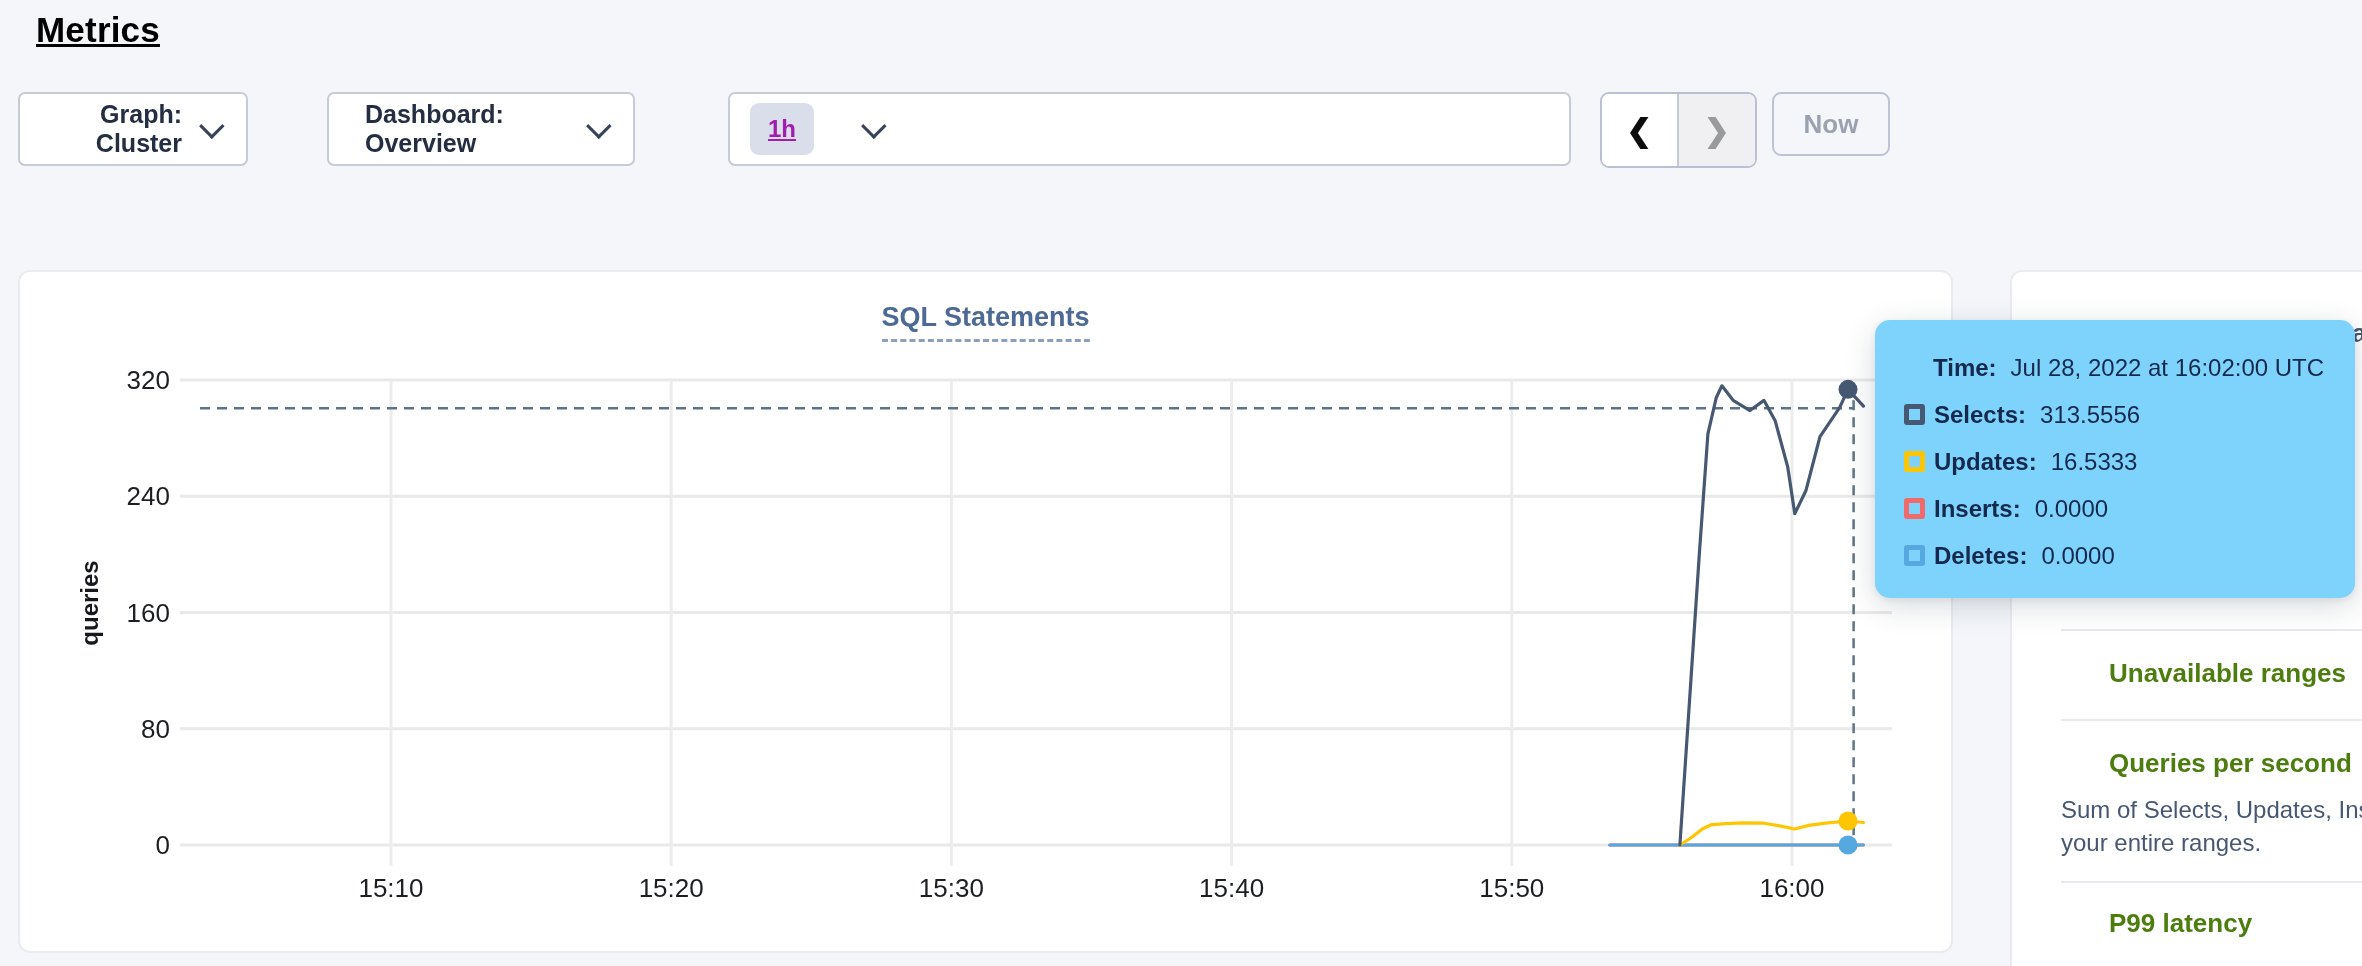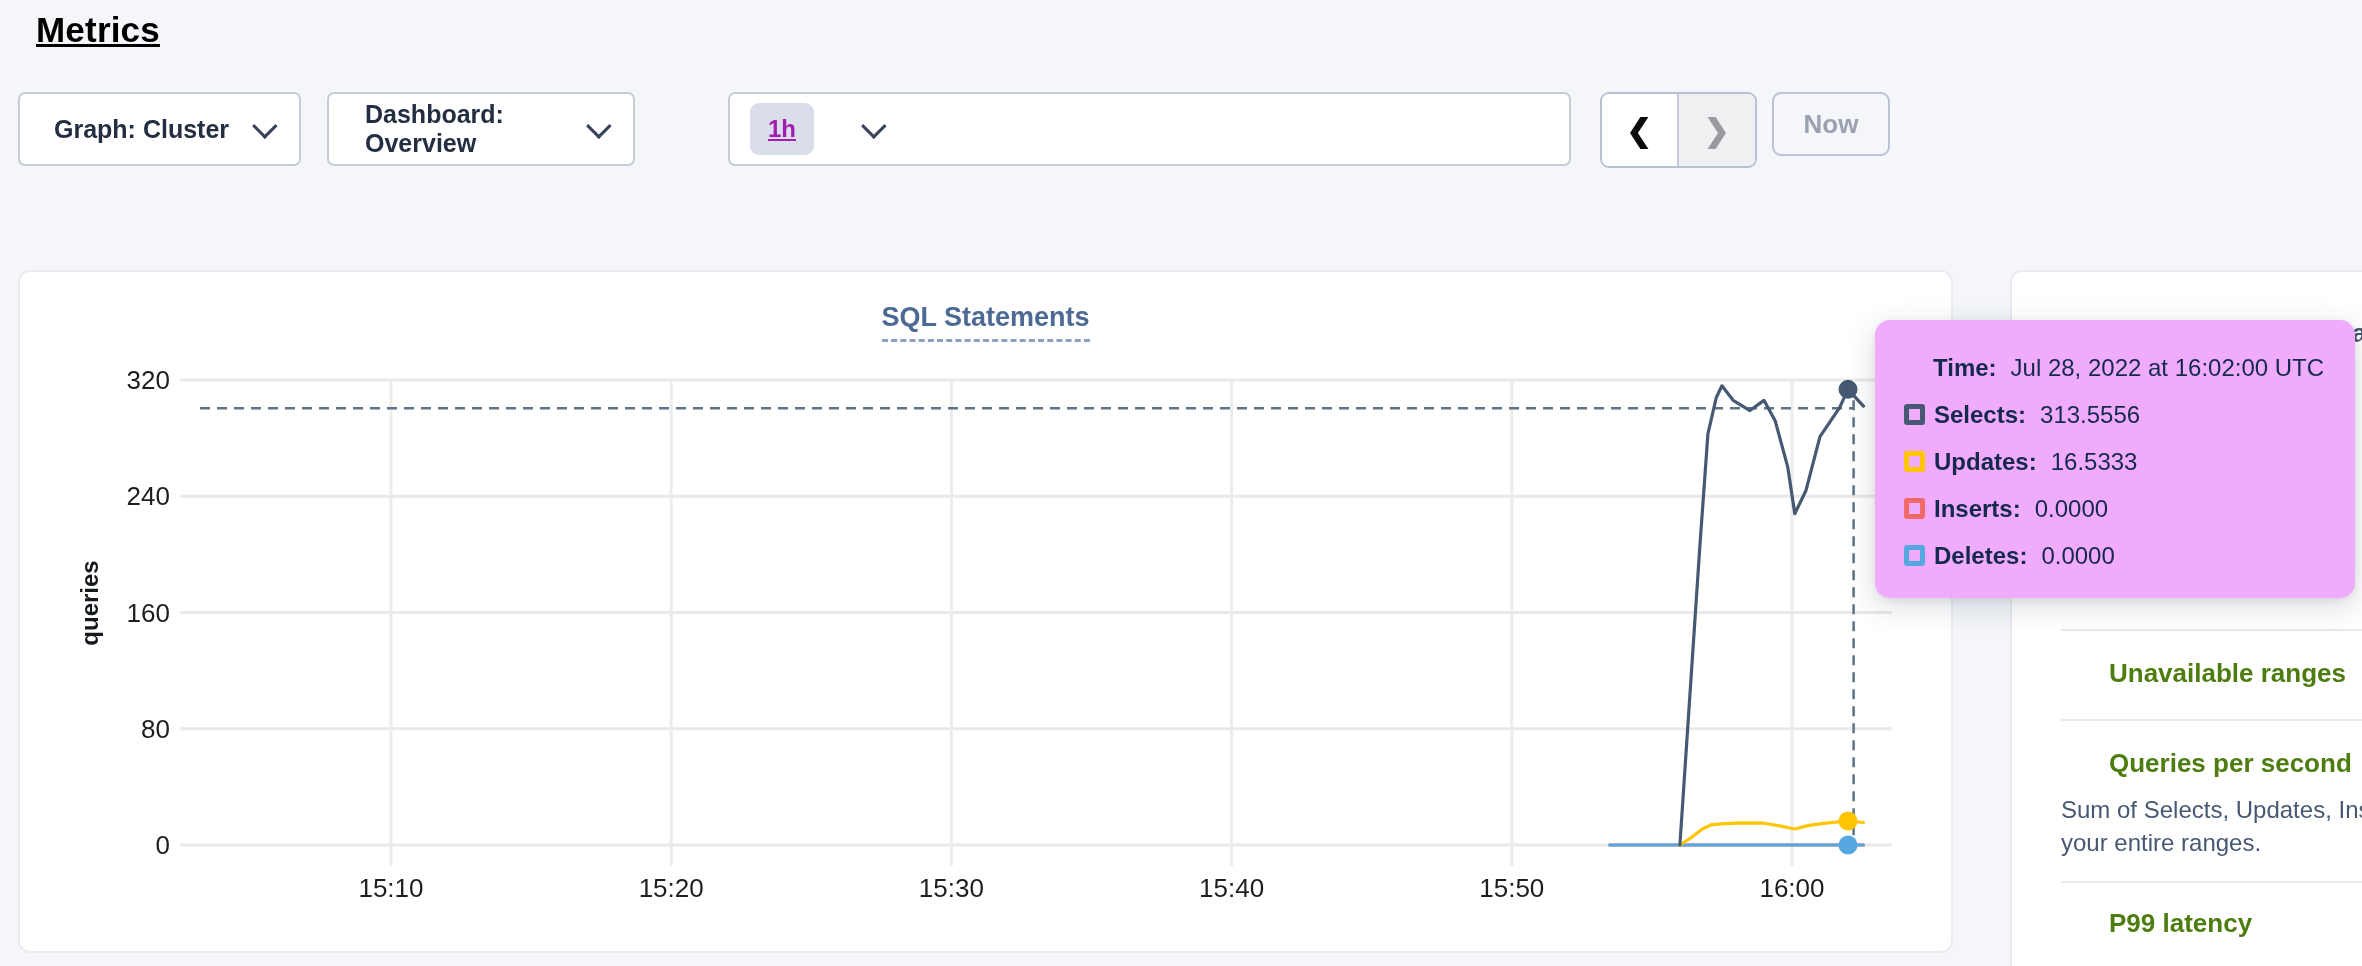--- a/index.html
+++ b/index.html
@@ -14,21 +14,21 @@
     position:absolute; left:36px; top:10px;
     font-size:35px; font-weight:600; color:#000000; letter-spacing:.2px;text-decoration:underline;
   }
   
   .btn {
     position:absolute; top:92px; height:74px;
     background:#fff; border:2px solid #c5cbd9; border-radius:7px;
     display:flex; align-items:center; cursor:pointer;
   }
   .dd-label { font-size:25px; font-weight:700; color:#242e42; }
-  .graph-dd { left:18px; width:283px; padding:0 28px 0 34px; justify-content:space-between; }
+  .graph-dd { left:18px; width:230px; padding:0 28px 0 34px; justify-content:space-between;text-align:right; }
   .dash-dd  { left:327px; width:308px; padding:0 28px 0 36px; justify-content:space-between; }
   .time-dd  { left:728px; width:843px; padding:0 32px 0 20px; }
   .chev-down {
     width:18px; height:18px; flex:0 0 auto; margin-left:18px;
     border-right:3px solid #38435a; border-bottom:3px solid #38435a;
     transform:rotate(45deg) translateY(-4px);
   }
   .time-badge {
     background:#d9deea; color:#a21caf; font-weight:700; font-size:24px;
     border-radius:9px; padding:12px 18px; margin-right:30px;text-decoration:underline;
@@ -75,21 +75,21 @@
   .sb-heading { position:absolute; left:49px; font-size:26px; font-weight:700;
     color:#4d7c0f; white-space:nowrap;margin-left:48px; }
   .sb-desc { position:absolute; left:49px; font-size:24px; color:#475872; white-space:nowrap; }
   .covered-fragment {
     position:absolute; left:2352px; top:318px; z-index:2;
     font-size:26px; font-weight:700; color:#44536e;
   }
   
   .tooltip {
     position:absolute; left:1875px; top:320px; width:480px; height:278px;
-    background:#f0abfc; border-radius:15px; z-index:3;
+    background:#7dd3fc; border-radius:15px; z-index:3;
     box-shadow:0 8px 30px rgba(40,50,70,.18), 0 2px 6px rgba(40,50,70,.08);
     padding:24px 20px 0 29px; color:#15294d;
   }
   .tt-row { display:flex; align-items:center; height:47px; font-size:24px; }
   .tt-time-row { margin-left:29px; }
   .tt-label { font-weight:700; white-space:nowrap; }
   .tt-value { margin-left:14px; white-space:nowrap; }
   .tt-square {
     width:21px; height:21px; border:5px solid #000; border-radius:3px;
     margin-right:9px; flex:0 0 auto;

